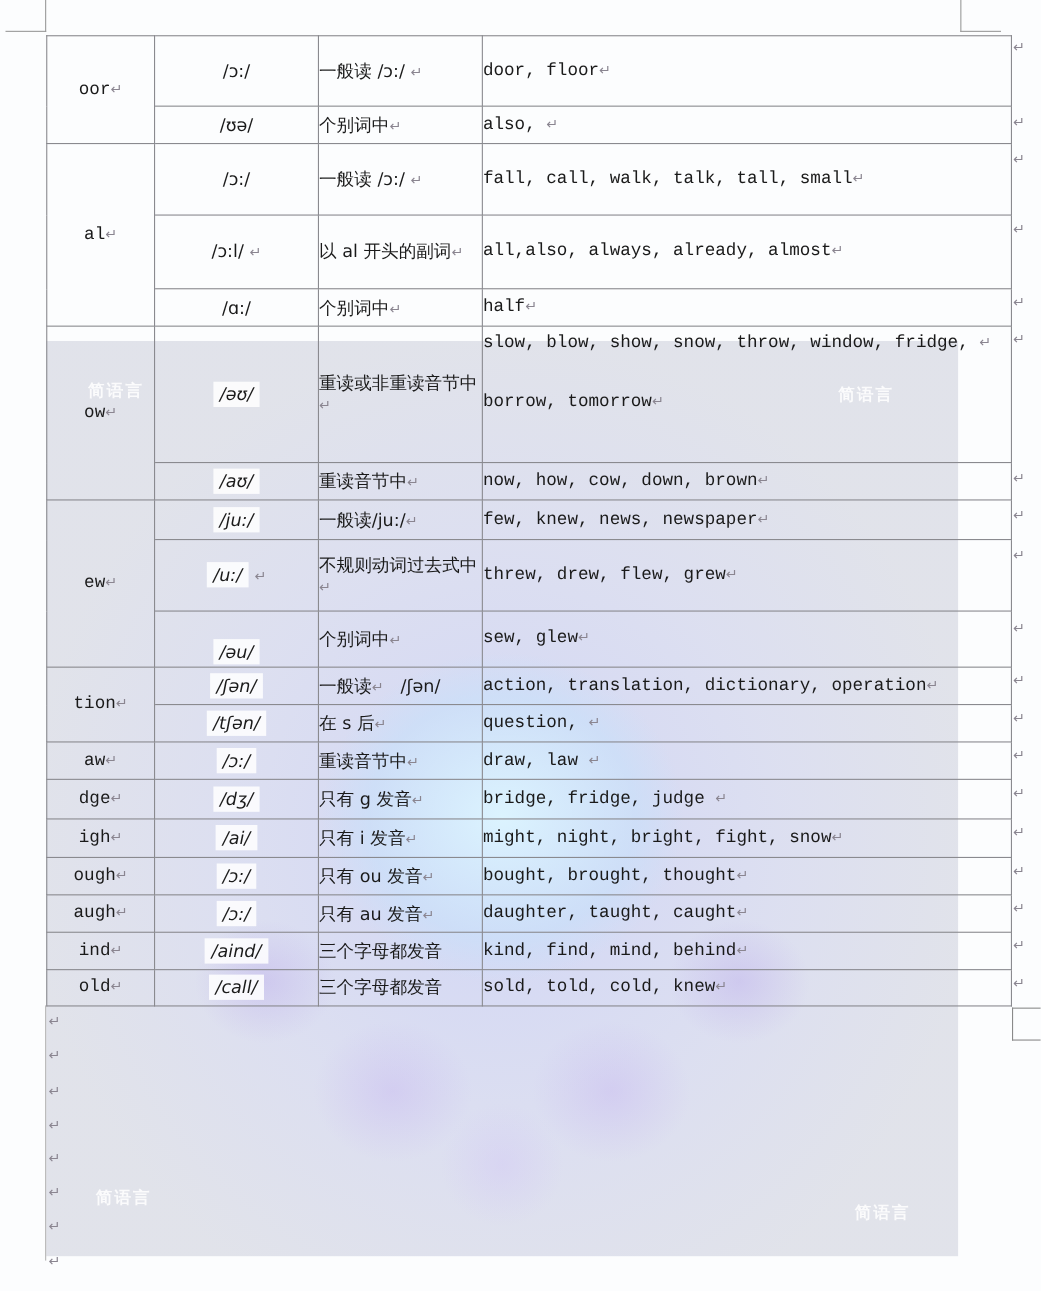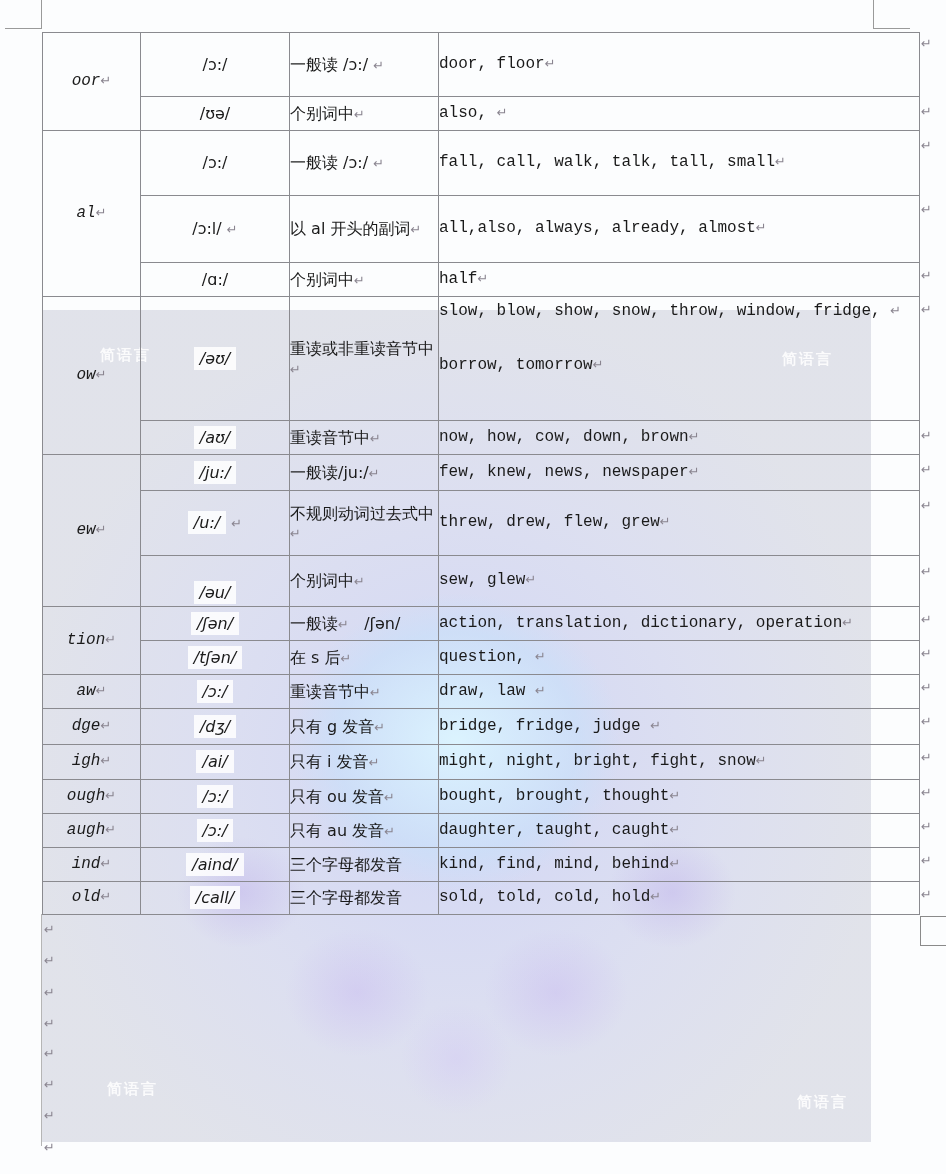--- a/index.html
+++ b/index.html
@@ -16,31 +16,31 @@
       radial-gradient(ellipse 220px 200px at 50% 52%, rgba(220,245,255,0.95), rgba(200,225,250,0.6) 55%, rgba(0,0,0,0) 75%),
       radial-gradient(ellipse 80px 70px at 24% 70%, rgba(190,175,235,0.45), rgba(0,0,0,0) 80%),
       radial-gradient(ellipse 80px 70px at 76% 70%, rgba(190,175,235,0.45), rgba(0,0,0,0) 80%),
       radial-gradient(ellipse 90px 80px at 38% 82%, rgba(200,185,240,0.45), rgba(0,0,0,0) 80%),
       radial-gradient(ellipse 90px 80px at 62% 82%, rgba(200,185,240,0.45), rgba(0,0,0,0) 80%),
       radial-gradient(ellipse 70px 70px at 50% 90%, rgba(210,200,245,0.45), rgba(0,0,0,0) 80%),
       radial-gradient(ellipse 430px 460px at 50% 55%, rgba(205,210,245,0.9), rgba(215,218,238,0.85) 60%, rgba(222,224,232,0.9));
   }
   .watermark {
     position: absolute; color: rgba(255,255,255,0.85); font-family: "DejaVu Sans", sans-serif;
-    font-weight: bold; font-size: 15px; letter-spacing: 2px; margin-left: 20px;
+    font-weight: bold; font-size: 15px; letter-spacing: 2px;
   }
   table.phon {
     position: absolute; left: 42px; top: 32px; border-collapse: collapse;
     table-layout: fixed; width: 877px;
   }
   table.phon td {
     border: 1px solid #8a8a8f; padding: 0; vertical-align: middle;
     font-size: 16px; line-height: 1.2; overflow: hidden;
   }
-  td.letters { text-align: center; font-family: "Liberation Mono", monospace; font-size: 16px; font-style: italic; }
+  td.letters { text-align: center; font-family: "Liberation Mono", monospace; font-size: 16px; }
   td.ipa { text-align: center; font-family: "DejaVu Sans", sans-serif; font-size: 16px; }
   td.rule { font-family: "DejaVu Sans", sans-serif; font-size: 18px; padding-left: 2px; line-height: 1.45; }
   td.words { font-family: "Liberation Mono", monospace; font-size: 17px; padding-left: 2px; line-height: 1.8; }
   .pm { color: #8a8590; font-size: 13px; font-family: "DejaVu Sans", sans-serif; }
   .ipa-box { background: rgba(255,255,255,0.85); padding: 2px 6px; font-style: italic; }
   .row-marks { position: absolute; left: 921px; top: 0; }
   .row-mark { position: absolute; left: 0; color: #8a8590; font-size: 13px; font-family: "DejaVu Sans", sans-serif; }
   .para-marks .pmk { position: absolute; left: 44px; color: #8a8590; font-size: 13px; font-family: "DejaVu Sans", sans-serif; }
   .left-line { position: absolute; left: 41px; top: 914px; width: 1px; height: 232px; background: #b5b5b5; }
   .right-box { position: absolute; left: 920px; top: 916px; width: 26px; height: 28px; border-left: 1px solid #8a8a8a; border-top: 1px solid #8a8a8a; border-bottom: 1px solid #8a8a8a; }
@@ -173,21 +173,21 @@
   <tr style="height:34px">
     <td class="letters"><span>ind</span><span class="pm">↵</span></td>
     <td class="ipa"><span class="ipa-box">/aind/</span></td>
     <td class="rule"><span>三个字母都发音</span></td>
     <td class="words"><span>kind, find, mind, behind</span><span class="pm">↵</span></td>
   </tr>
   <tr style="height:33px">
     <td class="letters"><span>old</span><span class="pm">↵</span></td>
     <td class="ipa"><span class="ipa-box">/call/</span></td>
     <td class="rule"><span>三个字母都发音</span></td>
-    <td class="words"><span>sold, told, cold, hold</span><span class="pm">↵</span></td>
+    <td class="words"><span>sold, told, cold, knew</span><span class="pm">↵</span></td>
   </tr>
 </tbody>
   </table>
 
 <div class="row-marks">
   <span class="row-mark" style="top:36px">↵</span>
   <span class="row-mark" style="top:104px">↵</span>
   <span class="row-mark" style="top:138px">↵</span>
   <span class="row-mark" style="top:202px">↵</span>
   <span class="row-mark" style="top:268px">↵</span>

